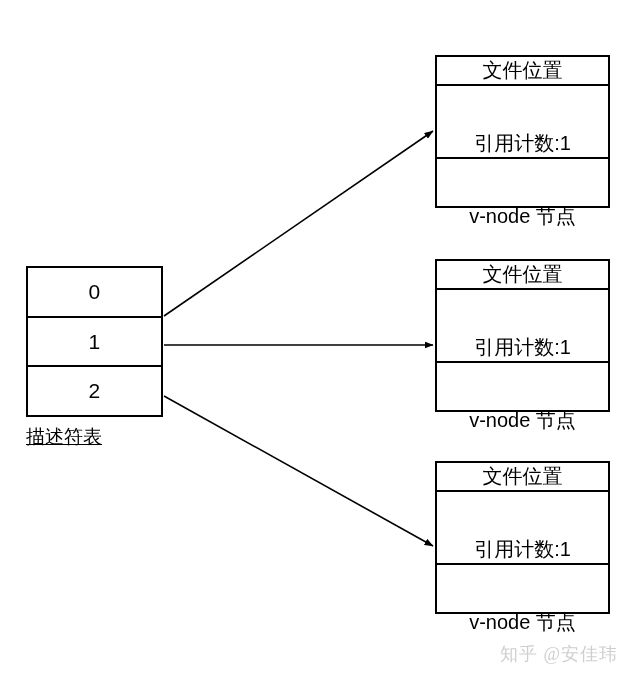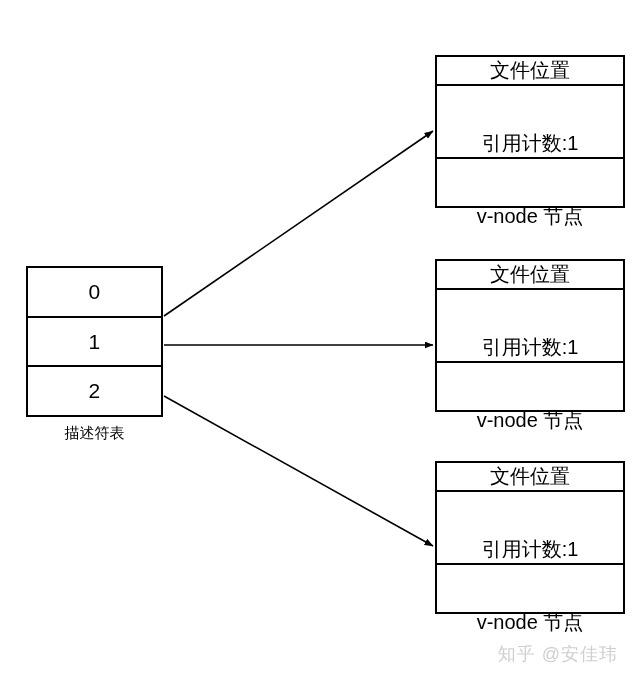--- a/index.html
+++ b/index.html
@@ -59,37 +59,38 @@
     height: 151px;
   }
   #descriptor-table .row {
     font-size: 21px;
     letter-spacing: 0.5px;
   }
 
   
   .file-entry {
     left: 435px;
-    width: 190px;
+    width: 175px;
     height: 153px;
     gap: 44px;
   }
   .file-entry .row {
     font-size: 20px;
   }
   #file-entry-0 { top: 55px; }
   #file-entry-1 { top: 259px; }
   #file-entry-2 { top: 461px; }
 
   
   .caption {
     position: absolute;
-    font-size: 15px;
+    font-size: 19px;
     white-space: nowrap;
-    text-align: center;
+    text-align: left;
+    text-decoration: underline;
   }
   #descriptor-table-caption {
     left: 26px;
     top: 424px;
     width: 137px;
   }
   #file-table-caption {
     left: 435px;
     top: 619px;
     width: 167px;
@@ -97,20 +98,21 @@
 
   
   #watermark {
     position: absolute;
     right: 14px;
     bottom: 10px;
     font-size: 18px;
     color: #cfcfcf;
     white-space: nowrap;
     letter-spacing: 1px;
+    font-family: Liberation Serif, serif;
   }
 </style>
 </head>
 <body>
 
 <div id="canvas">
 
   <svg class="arrow-layer" viewBox="0 0 632 676" width="632" height="676">
     <defs>
       <marker id="arrowhead" markerWidth="9" markerHeight="7" refX="8.5" refY="3.5" orient="auto" markerUnits="userSpaceOnUse">

